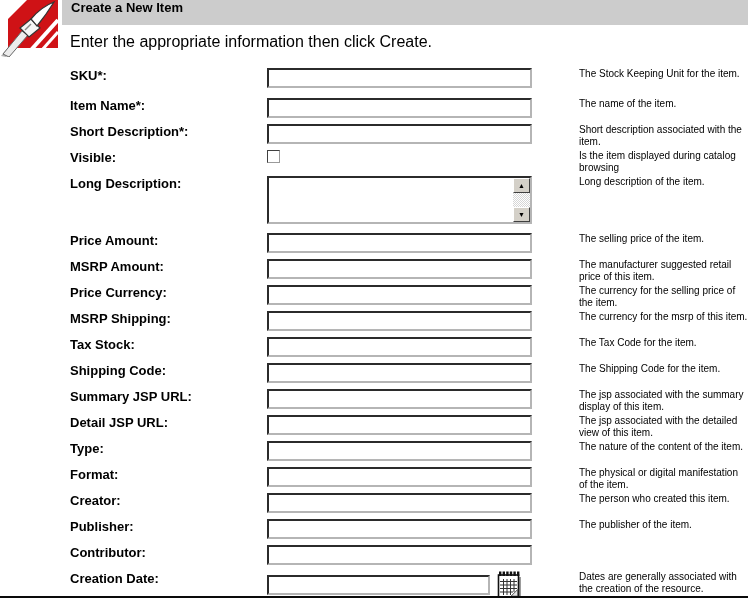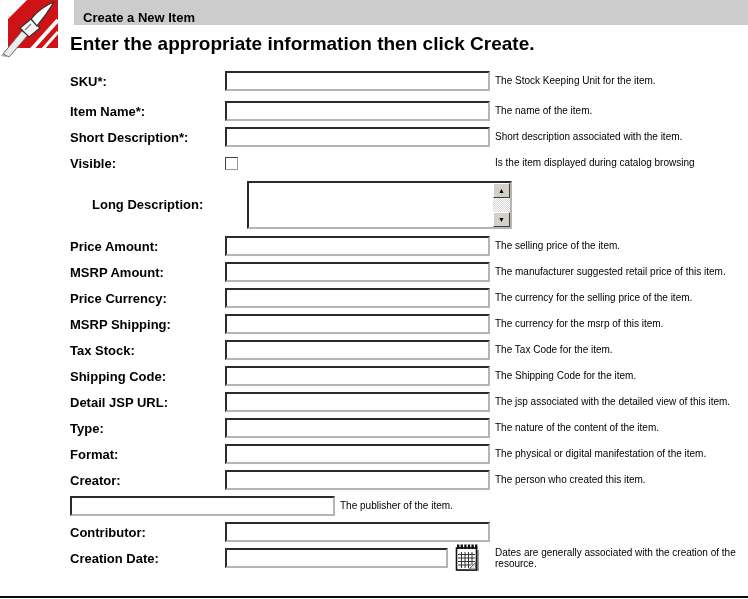--- a/index.html
+++ b/index.html
@@ -2,29 +2,29 @@
 <html><head>
 <meta charset="utf-8">
 <style>
   html, body { margin: 0; padding: 0; background: #fff; }
   .page {
     position: relative; width: 748px; height: 599px; overflow: hidden;
     background: #fff; font-family: "Liberation Sans", sans-serif; color: #000;
   }
   .logo { position: absolute; left: 1px; top: 0; width: 60px; height: 57px; }
   .titlebar {
-    position: absolute; left: 74px; top: 0; right: 0; height: 25px;
-    display: flex; align-items: flex-end;
+    position: absolute; left: 62px; top: 0; right: 0; height: 25px;
+    display: flex; align-items: flex-start;
   }
   .titlebar .title { font-weight: bold; font-size: 13px; padding-left: 9px; }
-  .subtitle { position: absolute; left: 70px; top: 33px; font-size: 19px; font-weight: bold; }
+  .subtitle { position: absolute; left: 70px; top: 33px; font-size: 16px; }
   .form { position: absolute; left: 70px; top: 68px; width: 678px; }
-  .row { display: flex; align-items: center; height: 26px; }
+  .row { display: flex; align-items: flex-start; height: 26px; gap: 42px; }
   .row.first { margin-bottom: 4px; }
-  .row.tall { height: 57px; margin-left: 22px; }
+  .row.tall { height: 57px; }
   .cell-label { width: 155px; flex: none; font-weight: bold; font-size: 13px; }
   .cell-control { width: 270px; flex: none; display: flex; align-items: center; }
   .cell-help { flex: 1; font-size: 10px; line-height: 11.5px; }
   input.txt {
     width: 265px; height: 20px; box-sizing: border-box;
     border: 2px solid; border-color: #2b2b2b #b5b5b5 #b5b5b5 #2b2b2b;
     background: #fff; font-family: "Liberation Sans", sans-serif;
     font-size: 12px; padding: 1px 3px; outline: none;
   }
   input.txt.date { width: 223px; }
@@ -116,20 +116,21 @@
         <div class="cell-label">Long Description:</div>
         <div class="cell-control">
           <div class="textarea-box">
             <div class="sb">
               <div class="sb-btn">▲</div>
               <div class="sb-track"></div>
               <div class="sb-btn">▼</div>
             </div>
           </div>
         </div>
+        <div class="cell-help">Long description of the item.</div>
       </div>
       <div class="row">
         <div class="cell-label">Price Amount:</div>
         <div class="cell-control">
           <input class="txt" type="text" style="">
         </div>
         <div class="cell-help">The selling price of the item.</div>
       </div>
       <div class="row">
         <div class="cell-label">MSRP Amount:</div>
@@ -160,20 +161,27 @@
         <div class="cell-help">The Tax Code for the item.</div>
       </div>
       <div class="row">
         <div class="cell-label">Shipping Code:</div>
         <div class="cell-control">
           <input class="txt" type="text" style="">
         </div>
         <div class="cell-help">The Shipping Code for the item.</div>
       </div>
       <div class="row">
+        <div class="cell-label">Summary JSP URL:</div>
+        <div class="cell-control">
+          <input class="txt" type="text" style="">
+        </div>
+        <div class="cell-help">The jsp associated with the summary display of this item.</div>
+      </div>
+      <div class="row">
         <div class="cell-label">Detail JSP URL:</div>
         <div class="cell-control">
           <input class="txt" type="text" style="">
         </div>
         <div class="cell-help">The jsp associated with the detailed view of this item.</div>
       </div>
       <div class="row">
         <div class="cell-label">Type:</div>
         <div class="cell-control">
           <input class="txt" type="text" style="">
@@ -188,20 +196,21 @@
         <div class="cell-help">The physical or digital manifestation of the item.</div>
       </div>
       <div class="row">
         <div class="cell-label">Creator:</div>
         <div class="cell-control">
           <input class="txt" type="text" style="">
         </div>
         <div class="cell-help">The person who created this item.</div>
       </div>
       <div class="row">
+        <div class="cell-label">Publisher:</div>
         <div class="cell-control">
           <input class="txt" type="text" style="">
         </div>
         <div class="cell-help">The publisher of the item.</div>
       </div>
       <div class="row">
         <div class="cell-label">Contributor:</div>
         <div class="cell-control">
           <input class="txt" type="text" style="">
         </div>

